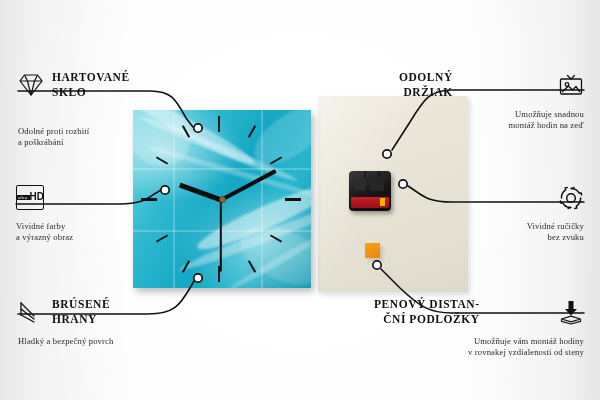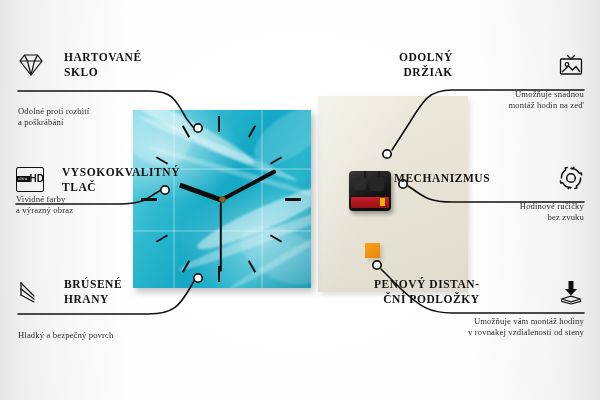--- a/index.html
+++ b/index.html
@@ -99,21 +99,21 @@
     font-family:"Liberation Serif", serif;
     font-size:11.5px;font-weight:bold;letter-spacing:.55px;
     color:#111;line-height:14.5px;text-transform:uppercase;
   }
   .feat .sub{
     font-family:"Liberation Serif", serif;
     font-size:8.6px;color:#2b2b2b;line-height:11.4px;letter-spacing:.15px;
   }
   .feat.left{text-align:left;}
   .feat.right{text-align:right;}
-  .row{display:flex;align-items:center;gap:20px;}
+  .row{display:flex;align-items:center;gap:8px;margin-top:20px;}
   .feat.right .row{justify-content:space-between;}
   .ico{width:26px;height:26px;flex:0 0 26px;color:#111;}
   .ico svg{display:block;width:26px;height:26px;}
   .hdbox{
     width:26px;height:23px;border:1.4px solid #111;border-radius:2px;
     display:flex;flex-direction:row;align-items:center;justify-content:center;
     font-family:"Liberation Sans", sans-serif;color:#111;
   }
   .hdbox .u{font-size:4.2px;letter-spacing:.3px;background:#111;color:#fff;padding:0 2px;line-height:5.6px;}
   .hdbox .h{font-size:10px;font-weight:bold;line-height:10.5px;}
@@ -218,45 +218,41 @@
   </div>
 
   <div class="feat left" style="left:16px;top:165px;width:190px">
     <div class="row">
       <span class="ico">
         <span class="hdbox">
           <span class="u">ultra</span>
           <span class="h">HD</span>
         </span>
       </span>
-      <div>
-        <div class="hl">VYSOKOKVALITNÝ</div>
-        <div class="hl">TLAČ</div>
-      </div>
-    </div>
-    <div class="sub" style="">Vividné farby</div>
+    </div>
+    <div class="sub" style="margin-top:10px">Vividné farby</div>
     <div class="sub">a výrazný obraz</div>
   </div>
 
   <div class="feat left" style="left:18px;top:277px;width:195px">
     <div class="row">
       <span class="ico">
         <svg viewBox="0 0 26 26">
             <g fill="none" stroke="currentColor" stroke-width="1.3" stroke-linecap="round">
           <path d="M3,4 L16,17 M3,10 L16,20 M3,16 L16,23"></path>
           <path d="M3,4 L3,16"></path>
         </g>
           </svg>
       </span>
       <div>
         <div class="hl">BRÚSENÉ</div>
         <div class="hl">HRANY</div>
       </div>
     </div>
-    <div class="sub" style="margin-top:24px">Hladký a bezpečný povrch</div>
+    <div class="sub" style="margin-top:10px">Hladký a bezpečný povrch</div>
   </div>
 
   <div class="feat right" style="left:399px;top:50px;width:185px">
     <div class="row">
       <div>
         <div class="hl">ODOLNÝ</div>
         <div class="hl">DRŽIAK</div>
       </div>
       <span class="ico">
         <svg viewBox="0 0 26 26">
@@ -269,36 +265,35 @@
           </svg>
       </span>
     </div>
     <div class="sub" style="margin-top:10px">Umožňuje snadnou</div>
     <div class="sub">montáž hodin na zeď</div>
   </div>
 
   <div class="feat right" style="left:394px;top:165px;width:190px">
     <div class="row">
       <div>
-        <div class="hl">MECHANIZMUS</div>
       </div>
       <span class="ico">
         <svg viewBox="0 0 26 26">
             <g fill="none" stroke="currentColor" stroke-width="1.5">
           <path d="M13,3.2 L15.1,3.6 L16.1,1.9 M13,22.8 L10.9,22.4 L9.9,24.1"></path>
           <circle cx="13" cy="13" r="4.3"></circle>
           <path d="M13,3.4 A9.6,9.6 0 0,1 21.3,8.2 M21.3,8.2 L23.2,7.9 L23.6,9.9
                    M22.6,13 A9.6,9.6 0 0,1 18.4,21.1 M18.4,21.1 L18.8,23.1 L16.8,23.4
                    M13,22.6 A9.6,9.6 0 0,1 4.7,17.8 M4.7,17.8 L2.8,18.1 L2.4,16.1
                    M3.4,13 A9.6,9.6 0 0,1 7.6,4.9 M7.6,4.9 L7.2,2.9 L9.2,2.6" stroke-linejoin="round" stroke-linecap="round"></path>
         </g>
           </svg>
       </span>
     </div>
-    <div class="sub" style="margin-top:10px">Hodinové ručičky</div>
+    <div class="sub" style="margin-top:10px">Vividné ručičky</div>
     <div class="sub">bez zvuku</div>
   </div>
 
   <div class="feat right" style="left:374px;top:277px;width:210px">
     <div class="row">
       <div>
         <div class="hl">PENOVÝ DISTAN-</div>
         <div class="hl">ČNÍ PODLOŽKY</div>
       </div>
       <span class="ico">

